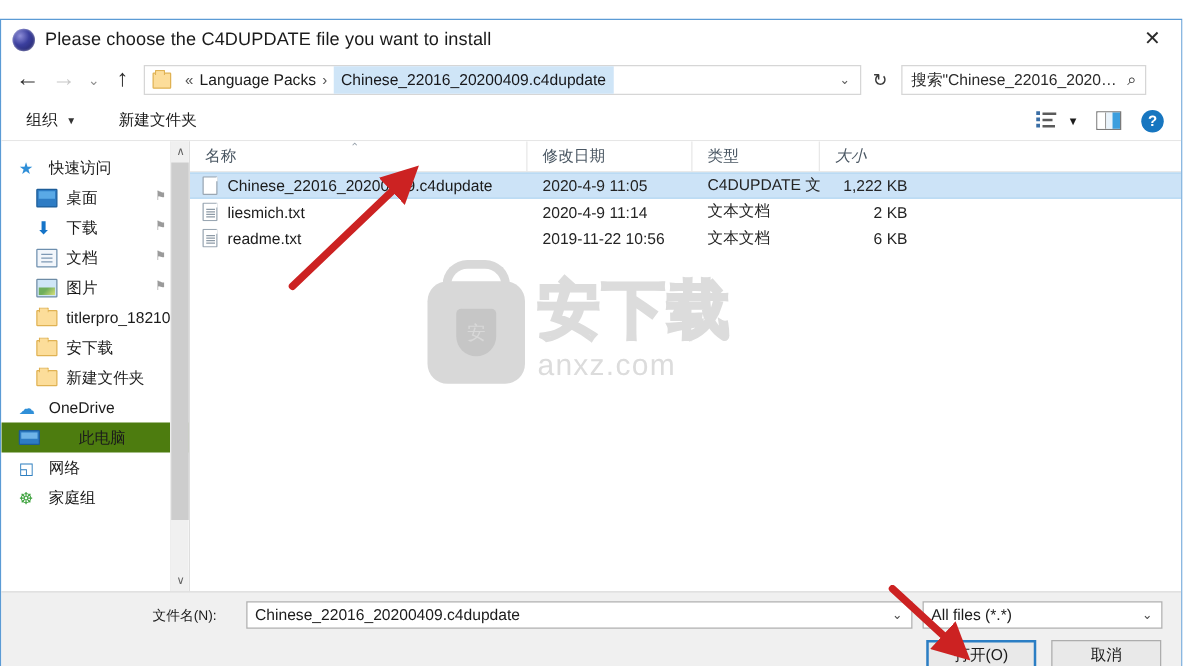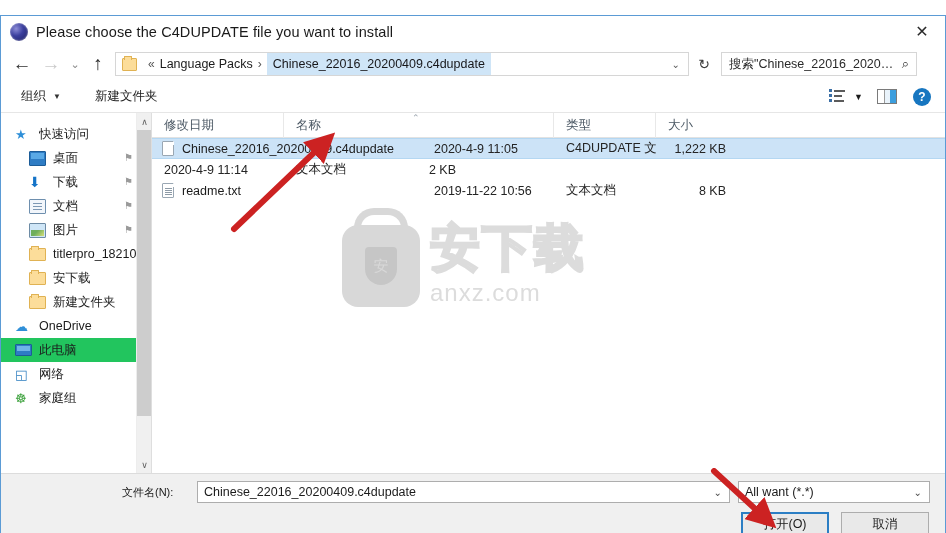--- a/index.html
+++ b/index.html
@@ -155,21 +155,21 @@
     width: 150px; height: 360px; background: #ffffff;
     position: relative; overflow: hidden;
   }
   #sidebar-list { padding-top: 9px; }
   .side-item {
     height: 24px; display: flex; align-items: center;
     font-size: 12.5px; color: #1b1b1b; padding-left: 14px;
     white-space: nowrap; position: relative;
   }
   .side-item.indent { padding-left: 28px; }
-  .side-item.selected { background: #22c55e; }
+  .side-item.selected { background: #4d7c0f; gap: 24px; }
   .side-ico { width: 17px; height: 15px; margin-right: 7px; flex: none; position: relative; }
   .side-label { overflow: hidden; }
   .pin {
     position: absolute; right: 18px; top: 6px;
     width: 9px; height: 12px; color: #9a9a9a; font-size: 10px;
   }
 
   .ico-star { color: #2f8fd8; font-size: 13px; line-height: 15px; }
   .ico-desktop { background: #2e7cc4; border: 1px solid #1c5c98; border-radius: 1px; }
   .ico-desktop::after { content:""; position:absolute; left:1px; right:1px; top:1px; height:6px; background:#5aa9e6; }
@@ -213,21 +213,21 @@
     border-bottom: 1px solid #e2e2e2; position: relative;
   }
   .colhdr {
     font-size: 12.5px; color: #4a5763; height: 25px;
     display: flex; align-items: center; padding-left: 12px;
     border-right: 1px solid #e8e8e8; flex: none; position: relative;
   }
   #hdr-name { width: 270px; }
   #hdr-date { width: 132px; }
   #hdr-type { width: 102px; }
-  #hdr-size { width: 80px; border-right: none; }
+  #hdr-size { width: 80px; border-right: none; font-style: italic; }
   #sort-caret {
     position: absolute; left: 128px; top: 0px;
     font-size: 9px; color: #9aa4ad;
   }
 
   .filerow {
     height: 21px; display: flex; align-items: center;
     font-size: 12.5px; color: #1b1b1b; position: relative;
   }
   .filerow.selected { background: #cce3f7; border-top:1px solid #b4d7f2; border-bottom:1px solid #b4d7f2; }
@@ -460,52 +460,56 @@
         <div id="side-thumb"></div>
         <div class="sb-arrow" style="position:absolute;bottom:0;left:0">∨</div>
       </div>
     </div>
 
     <div id="vsplit"></div>
 
     <div id="filepane">
 
       <div id="colheaders">
-        <div class="colhdr" id="hdr-date">修改日期</div>
         <div class="colhdr" id="hdr-name">
           <span>名称</span>
           <span id="sort-caret">⌃</span>
         </div>
+        <div class="colhdr" id="hdr-date">修改日期</div>
         <div class="colhdr" id="hdr-type">类型</div>
         <div class="colhdr" id="hdr-size">大小</div>
       </div>
 
       <div id="filerows">
           <div class="filerow selected">
             <div class="fcell fname">
               <span class="file-ico"></span>
               <span>Chinese_22016_20200409.c4dupdate</span>
             </div>
             <div class="fcell fdate">2020-4-9 11:05</div>
             <div class="fcell ftype">C4DUPDATE 文件</div>
             <div class="fcell fsize">1,222 KB</div>
           </div>
           <div class="filerow">
+            <div class="fcell fname">
+              <span class="file-ico txt"></span>
+              <span>liesmich.txt</span>
+            </div>
             <div class="fcell fdate">2020-4-9 11:14</div>
             <div class="fcell ftype">文本文档</div>
             <div class="fcell fsize">2 KB</div>
           </div>
           <div class="filerow">
             <div class="fcell fname">
               <span class="file-ico txt"></span>
               <span>readme.txt</span>
             </div>
             <div class="fcell fdate">2019-11-22 10:56</div>
             <div class="fcell ftype">文本文档</div>
-            <div class="fcell fsize">8 KB</div>
+            <div class="fcell fsize">6 KB</div>
           </div>
         </div>
 
       <div id="watermark">
         <div id="wm-bag">
           <div id="wm-shield">安</div>
         </div>
         <div id="wm-textwrap">
           <div id="wm-cn">安下载</div>
           <div id="wm-en">anxz.com</div>
@@ -526,21 +530,21 @@
   <div id="footer"></div>
 
   <div id="filename-label">文件名(N):</div>
 
   <div id="filename-input">
     <span id="filename-value">Chinese_22016_20200409.c4dupdate</span>
     <span id="filename-caret">⌄</span>
   </div>
 
   <div id="filter-select">
-    <span id="filter-value">All want (*.*)</span>
+    <span id="filter-value">All files (*.*)</span>
     <span id="filter-caret">⌄</span>
   </div>
 
   <div class="dlg-btn" id="btn-open">打开(O)</div>
   <div class="dlg-btn" id="btn-cancel">取消</div>
 
   <svg class="red-arrow" style="left:700px; top:452px; width:90px; height:62px" viewBox="0 0 90 62">
     <defs>
       <marker id="ah2" markerWidth="5" markerHeight="5" refX="2.2" refY="2.5" orient="auto">
         <path d="M0,0 L5,2.5 L0,5 z" fill="#cc2222"></path>

